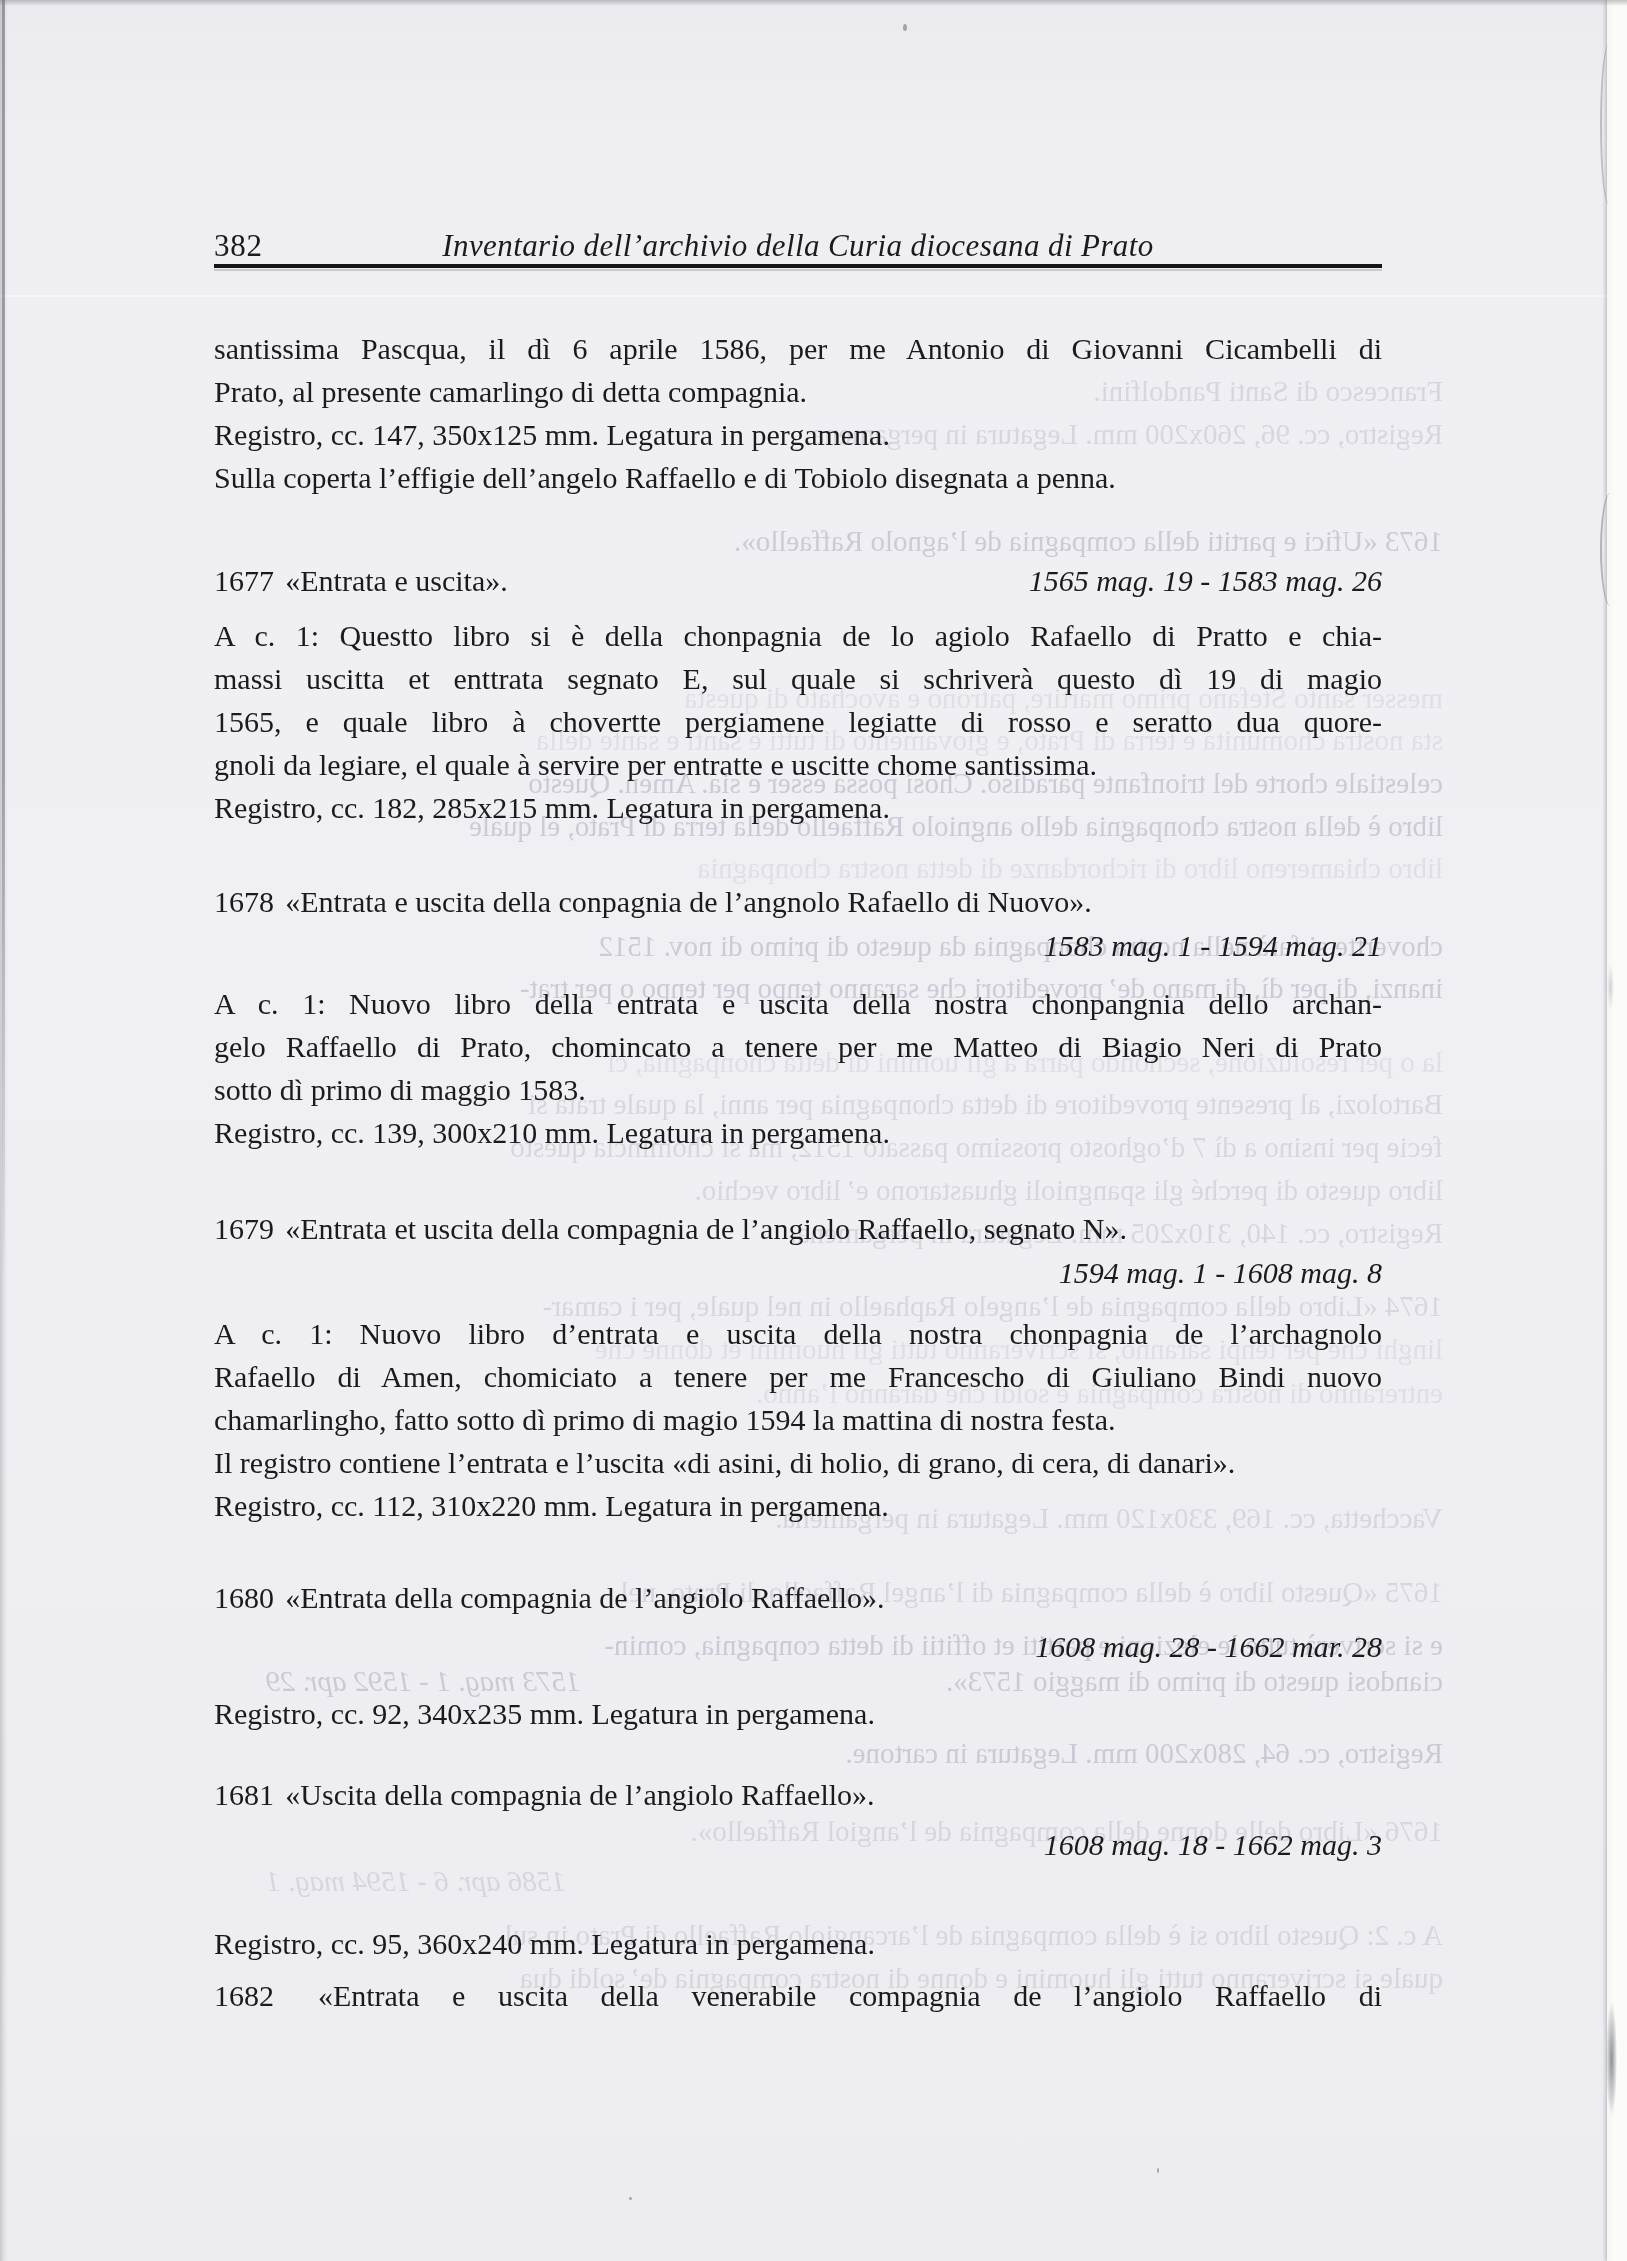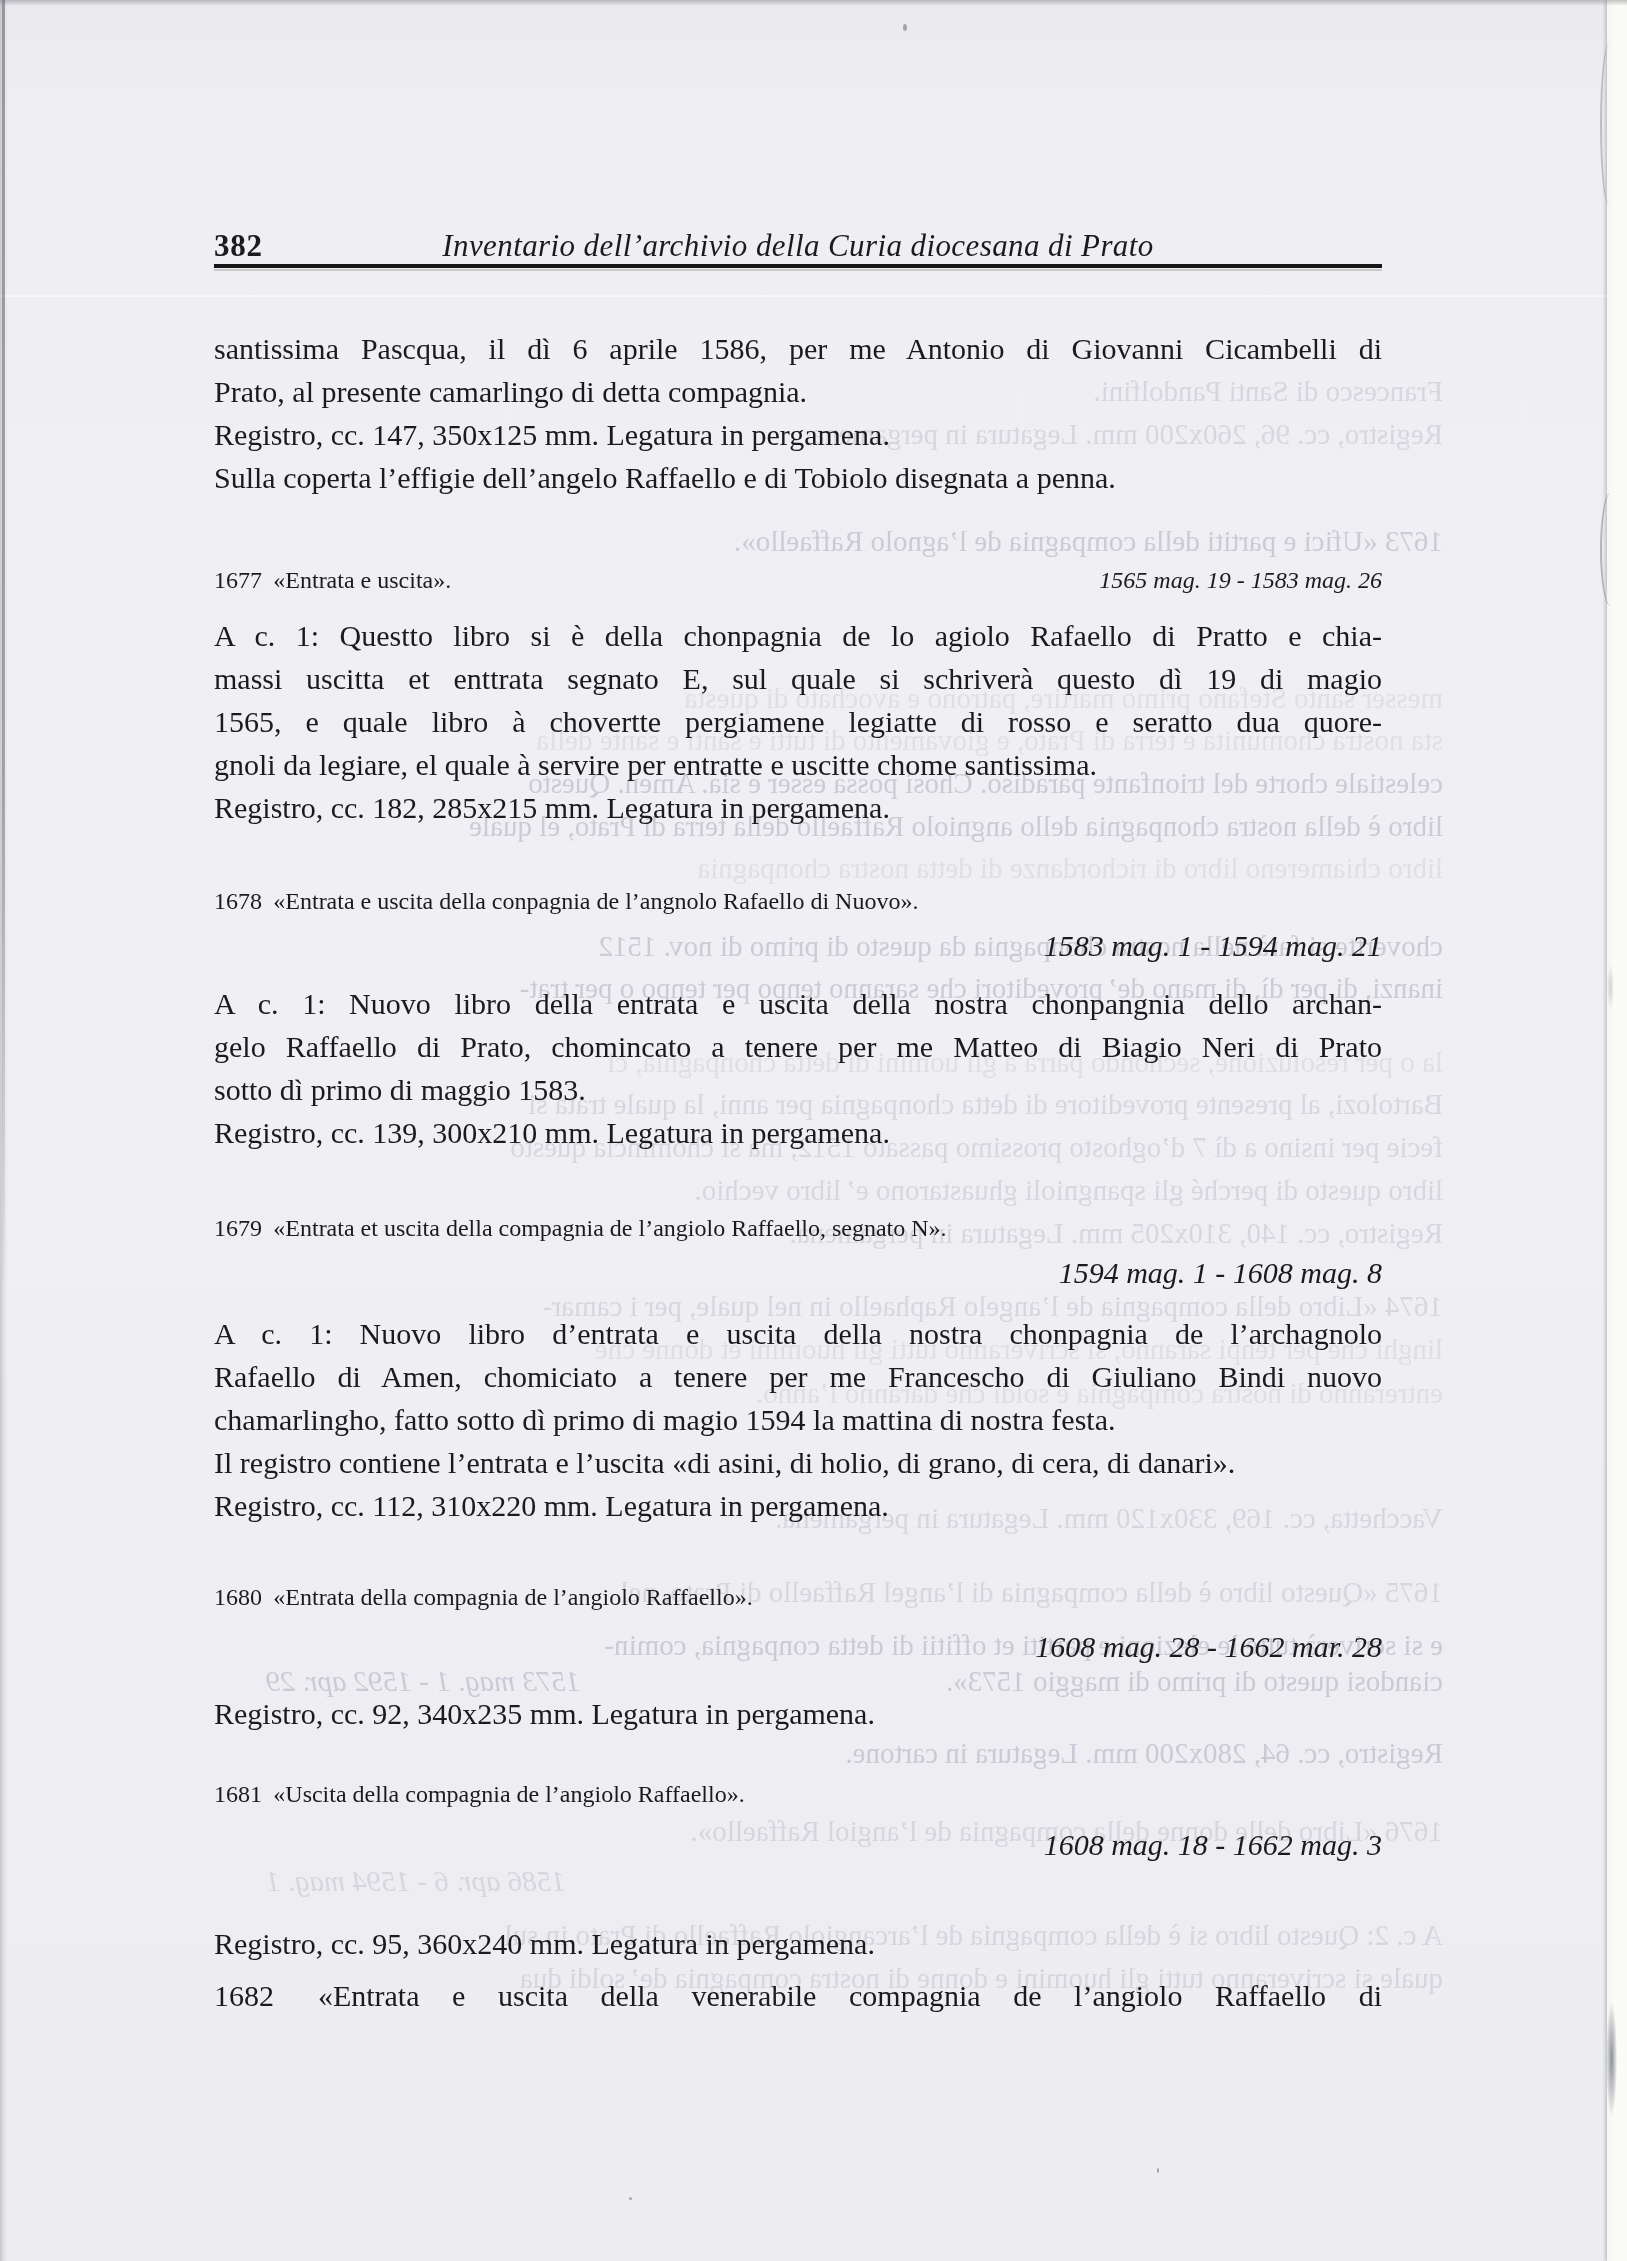--- a/index.html
+++ b/index.html
@@ -34,29 +34,29 @@
     background:linear-gradient(180deg,rgba(110,110,118,.4),transparent);}
   .crease{position:absolute;left:0;top:295px;width:100%;height:2.4px;background:rgba(255,255,255,.45);}
   .speck{position:absolute;background:rgba(95,95,102,.5);border-radius:50%;}
   .s1{left:903px;top:24px;width:4px;height:7.3px;}
   .s2{left:629px;top:2197px;width:3.2px;height:3.2px;}
   .s3{left:1157px;top:2168px;width:2.4px;height:4.8px;}
 
   
   .col{position:absolute;left:214px;width:1168px;}
   .header-row{top:226px;height:39px;display:flex;align-items:baseline;font-size:31px;line-height:39px;}
-  .pgnum{position:absolute;left:0;letter-spacing:0.8px;font-weight:bold;}
+  .pgnum{position:absolute;left:0;letter-spacing:0.8px;}
   .running{width:100%;text-align:center;font-style:italic;letter-spacing:0.4px;}
   .rule{top:264px;height:4px;background:#161616;}
   .rule2{top:269px;height:1.6px;background:rgba(30,30,30,.18);}
 
   .para{position:absolute;left:214px;width:1168px;font-size:30px;}
   .line{height:43px;line-height:43px;white-space:normal;}
   .line.j{text-align:justify;text-align-last:justify;}
-  .h-row{position:absolute;left:214px;width:1168px;height:43px;line-height:43px;font-size:24px;
+  .h-row{position:absolute;left:214px;width:1168px;height:43px;line-height:43px;font-size:30px;
          display:flex;justify-content:space-between;}
   .h-left{white-space:nowrap;}
   .h-num{margin-right:11.3px;}
   .date{font-style:italic;white-space:nowrap;}
   .date-line{position:absolute;left:214px;width:1168px;height:43px;line-height:43px;
              font-size:30px;text-align:right;}
   .h-just{position:absolute;left:214px;width:1168px;height:43px;line-height:43px;font-size:30px;
           text-align:justify;text-align-last:justify;}
 
   

